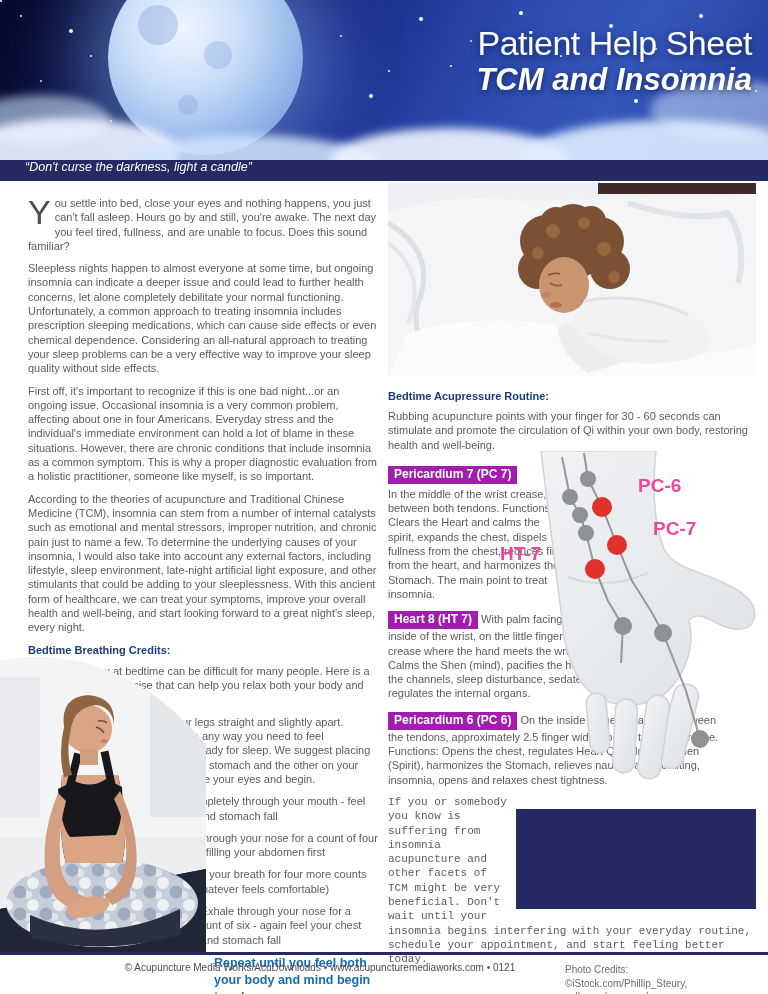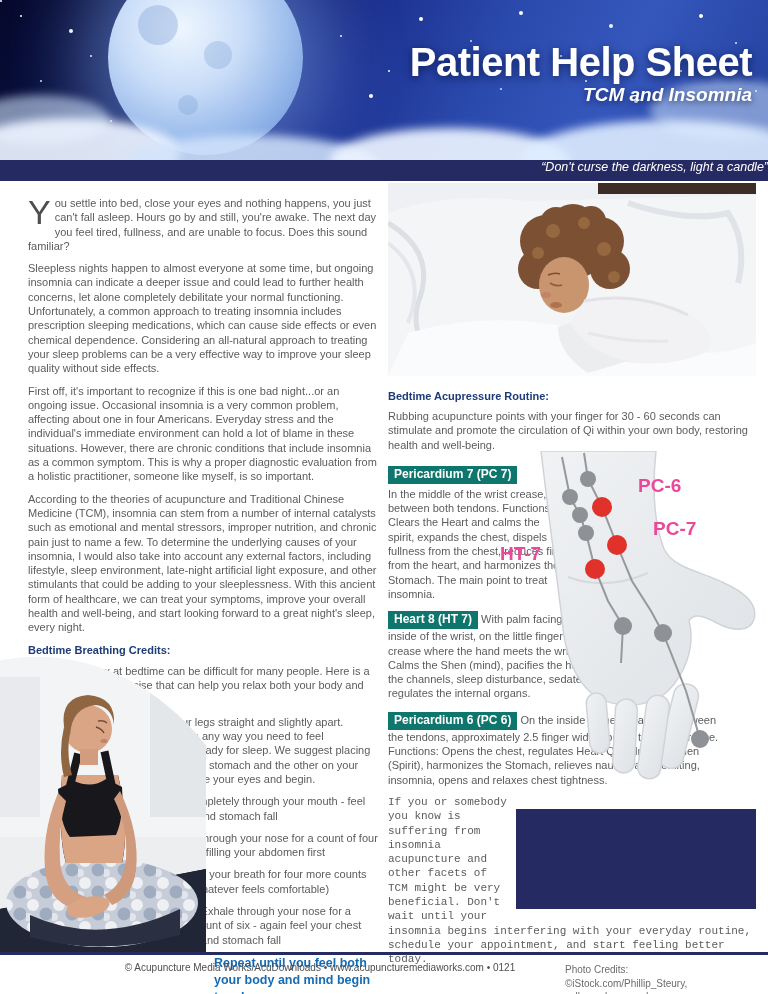--- a/index.html
+++ b/index.html
@@ -27,29 +27,29 @@
     585px 80px 0 0 #fff,635px 100px 0 1px #fff,500px 88px 0 0 #cfe0ff,450px 65px 0 0 #fff,
     90px 55px 0 0 #fff,150px 20px 0 0 #dbe8ff,210px 10px 0 0 #fff,680px 70px 0 0 #fff;}
   .cloud{position:absolute;background:rgba(235,243,255,.92);border-radius:50%;filter:blur(5px);}
   .c1{left:-40px;top:118px;width:220px;height:70px;}
   .c2{left:120px;top:135px;width:260px;height:64px;background:rgba(210,228,252,.85);}
   .c3{left:330px;top:128px;width:240px;height:66px;}
   .c4{left:520px;top:120px;width:300px;height:80px;background:rgba(222,236,255,.9);}
   .c5{left:650px;top:80px;width:160px;height:60px;background:rgba(200,222,250,.55);}
   .c6{left:-30px;top:95px;width:140px;height:50px;background:rgba(205,225,252,.6);}
   .header-text{position:absolute;right:16px;top:26px;text-align:right;color:#fff;z-index:5;}
-  .ht-title{font-size:40px;font-weight:700;letter-spacing:-.5px;line-height:1;
-    text-shadow:0 2px 8px rgba(5,12,50,.65);margin-top:16px;}
-  .ht-sub{font-size:19px;font-weight:800;font-style:italic;line-height:1.15;margin-top:2px;
+  .ht-title{font-size:34px;font-weight:400;letter-spacing:-.5px;line-height:1;
+    text-shadow:0 2px 8px rgba(5,12,50,.65);}
+  .ht-sub{font-size:31px;font-weight:800;font-style:italic;line-height:1.15;margin-top:2px;
     text-shadow:0 2px 6px rgba(5,12,50,.6);}
   .ht-tag{font-size:10.8px;font-weight:700;line-height:1.32;margin-top:8px;width:300px;margin-left:auto;
     text-shadow:0 1px 3px rgba(5,12,50,.7);}
   
   .quotebar{position:absolute;left:0;top:160px;width:768px;height:21px;background:#262a63;color:#fff;
-    display:flex;align-items:flex-end;padding-left:25px;box-sizing:border-box;font-size:12.5px;flex-direction:column;}
+    display:flex;align-items:flex-start;padding-left:25px;box-sizing:border-box;font-size:12.5px;}
   .quotebar .q{font-style:italic;}
   .quotebar .attr{font-style:normal;margin-left:5px;margin-top:20px;}
   
   .body-text{color:#5b5c5e;font-size:11px;line-height:1.3;}
   p{margin:0 0 8px 0;}
   .left-col{position:absolute;left:28px;top:196px;width:352px;}
   .dropcap{float:left;font-size:34px;line-height:.85;font-weight:400;color:#4d4e50;margin:2px 4px 0 0;}
   .section-head{color:#1c3b77;font-weight:800;font-size:11px;margin:4px 0 7px 0;}
   
   .stair{overflow:visible;}
@@ -58,21 +58,21 @@
     clip-path:polygon(0 0,0 0,0 0);}
   .repeat-note{color:#176bb3;font-weight:800;font-size:12.5px;line-height:1.35;margin-left:186px;margin-top:4px;width:168px;}
   
   .photo-meditate{position:absolute;left:0;top:657px;width:206px;height:296px;
     clip-path:ellipse(115% 100% at 18% 100%);}
   
   .right-col{position:absolute;left:388px;top:183px;width:368px;}
   .photo-sleep{width:368px;height:193px;display:block;}
   .acu-head{margin-top:14px;}
   .acu-intro{width:368px;}
-  .badge{display:inline-block;background:#0f766e;color:#fff;font-weight:800;font-size:12px;
+  .badge{display:inline-block;background:#a21caf;color:#fff;font-weight:800;font-size:12px;
     padding:1px 6px 2px 6px;line-height:1.25;}
   .pc7-badge{margin:6px 0 3px 0;}
   .pc7-text{width:178px;}
   .ht7-para{width:250px;margin-top:10px;}
   .pc6-para{width:332px;margin-top:11px;}
   .hand-wrap{position:absolute;right:-8px;top:268px;width:268px;height:330px;z-index:1;}
   .hand-label{position:absolute;font-weight:800;font-size:19px;color:#ec4899;z-index:3;}
   .lbl-pc6{left:142px;top:24px;}
   .lbl-pc7{left:157px;top:67px;}
   .lbl-ht7{left:4px;top:92px;}

